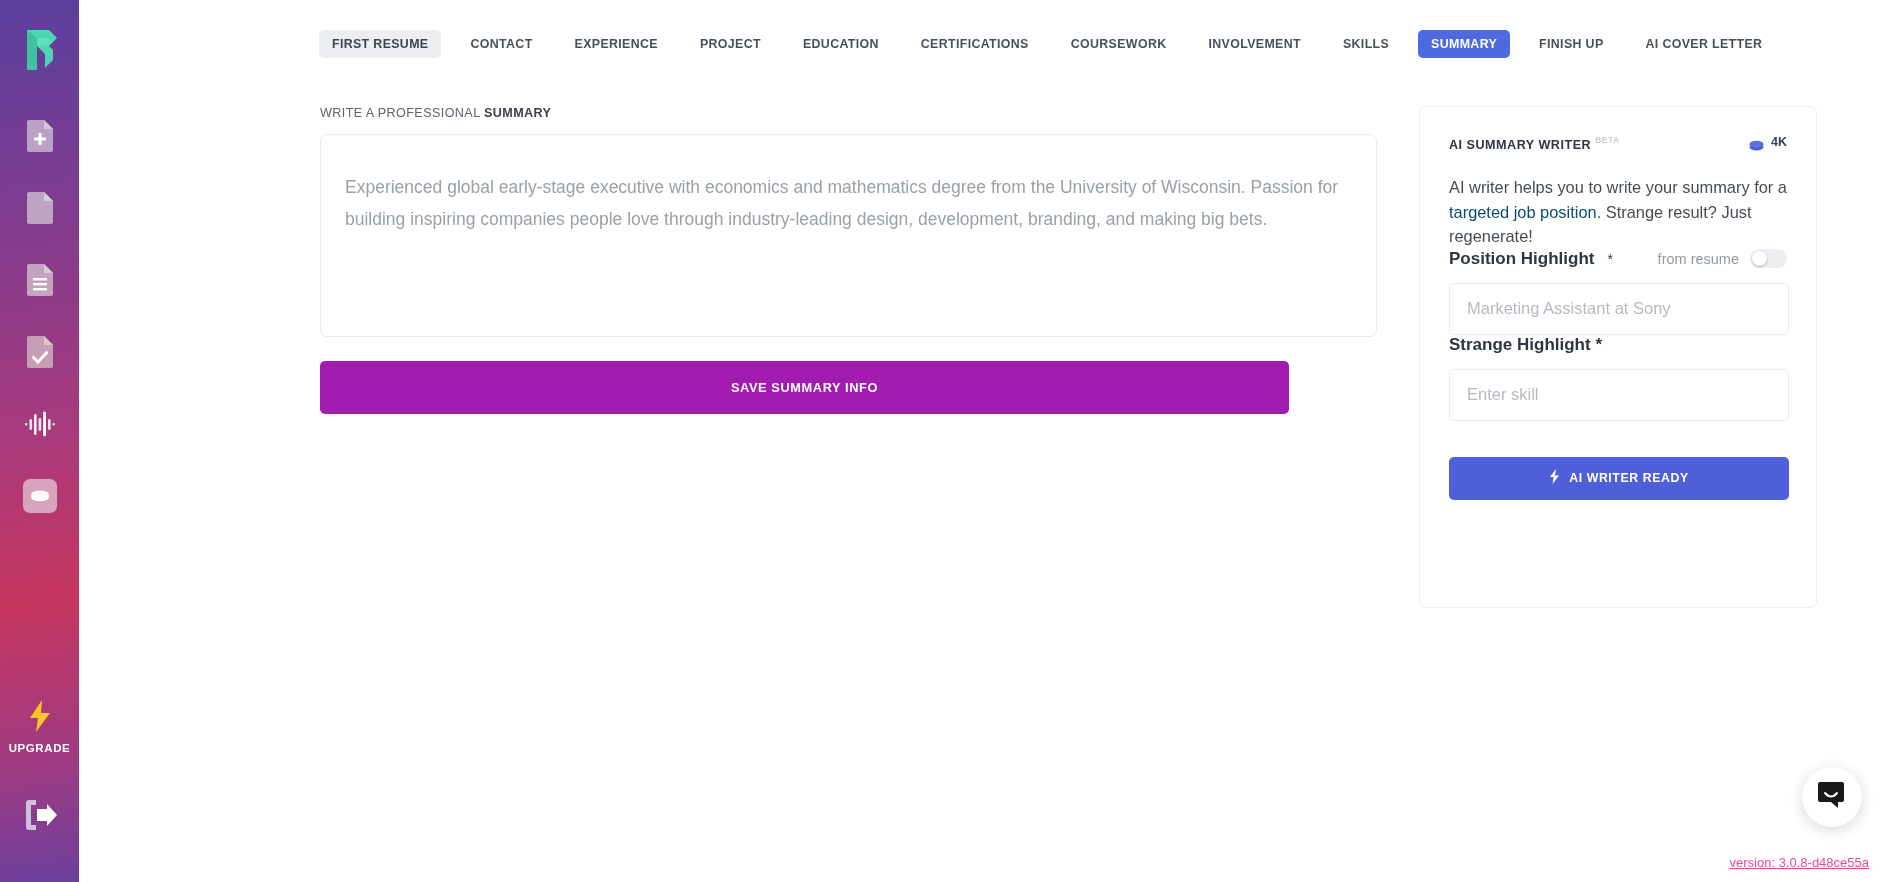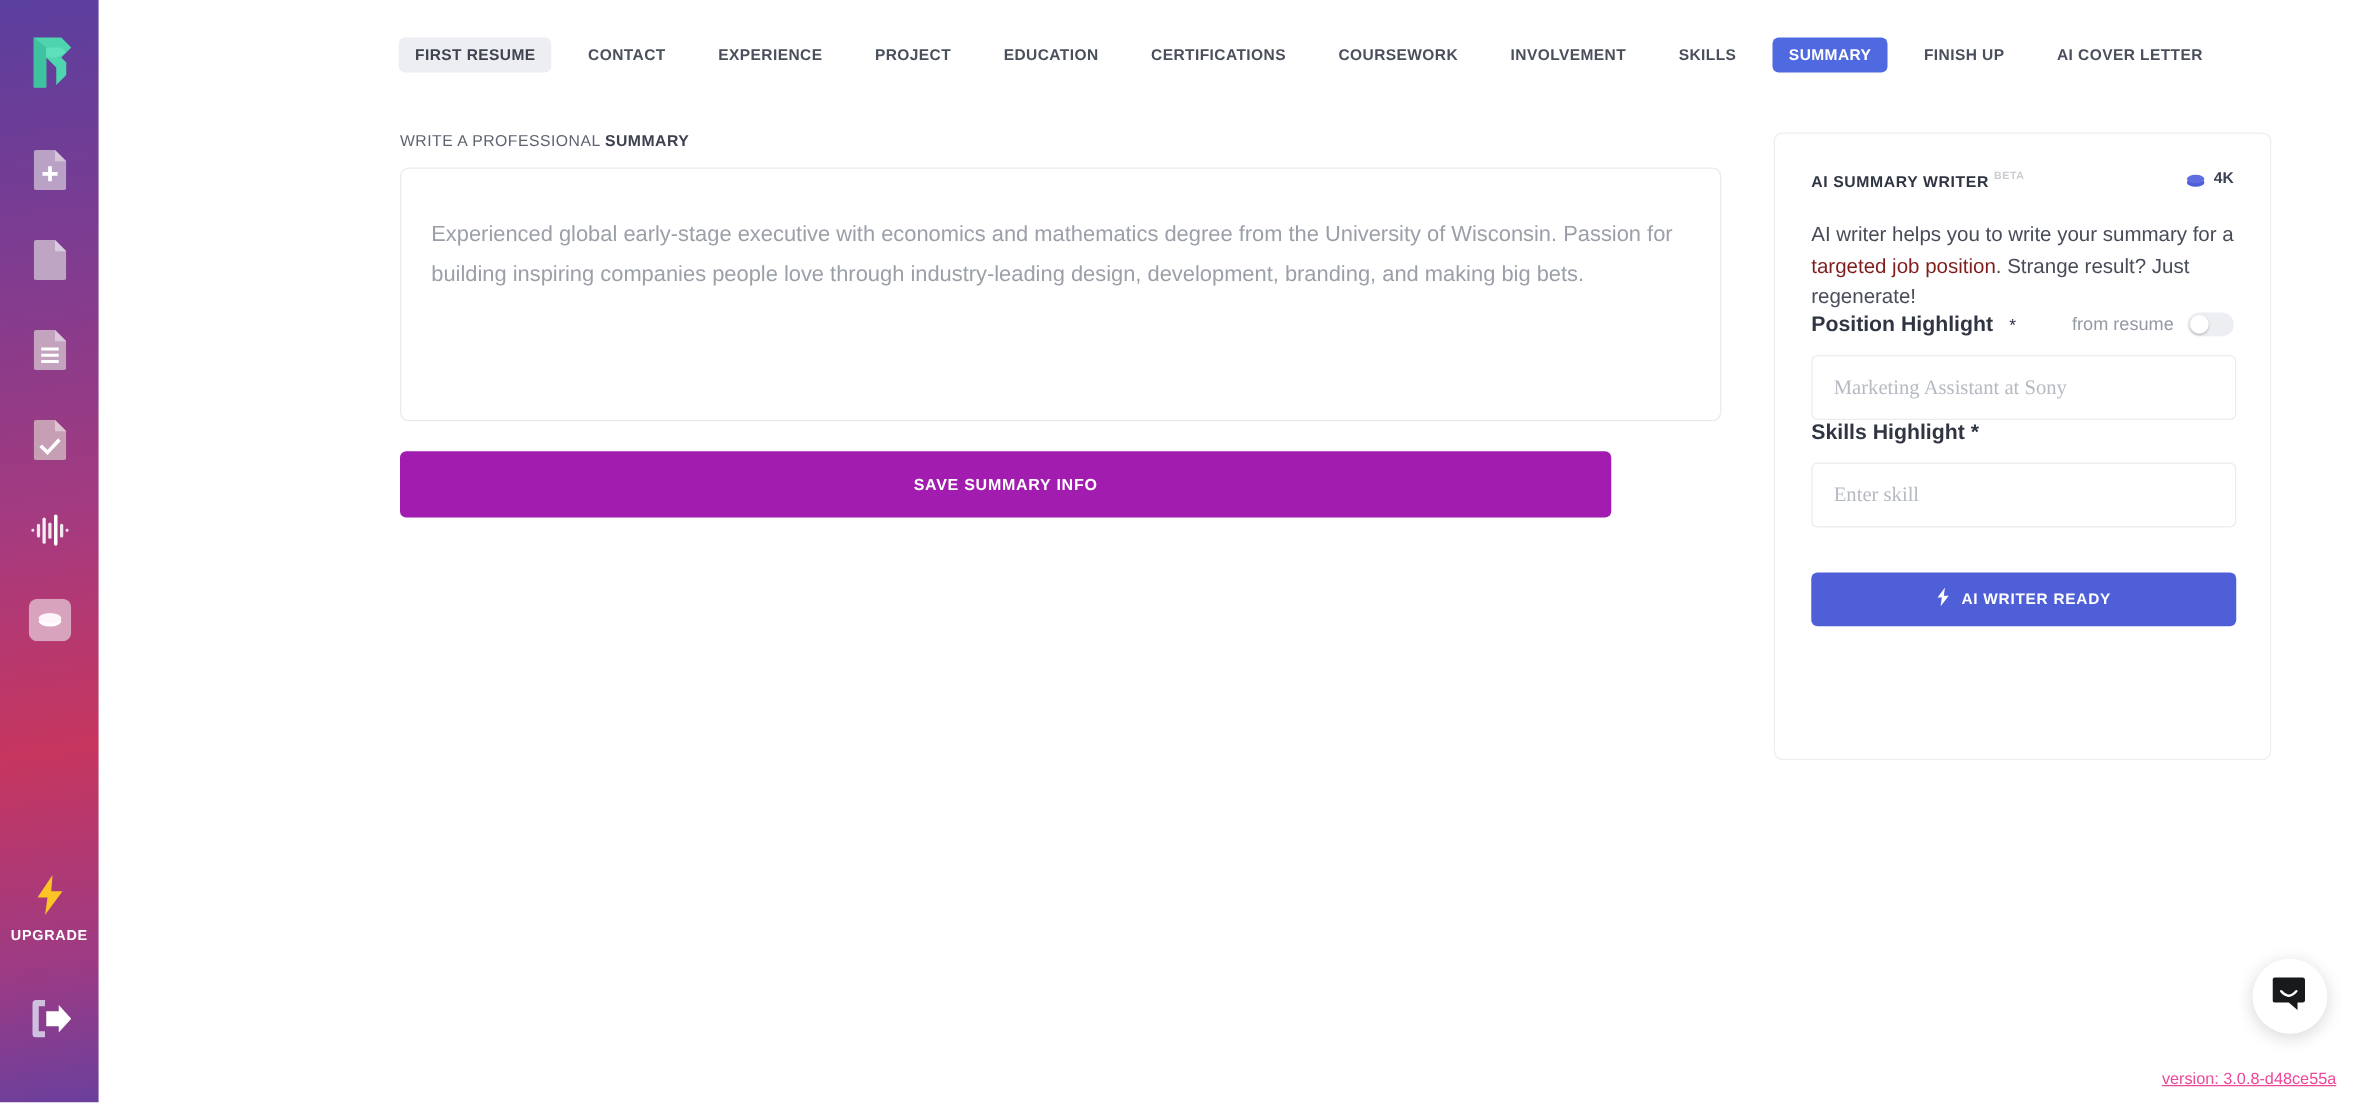--- a/index.html
+++ b/index.html
@@ -95,21 +95,21 @@
     font-size: 8.5px; font-weight: 700; color: #c9ccd2;
     letter-spacing: .5px; vertical-align: super; margin-left: 4px;
   }
   .credits { display: flex; align-items: center; gap: 7px; }
   .coin { width: 15px; height: 11px; }
   .credits-count { font-size: 12.5px; font-weight: 700; color: #3b4150; }
 
   .ai-desc {
     margin-top: 22px; font-size: 16.4px; line-height: 24.5px; color: #474c58;
   }
-  .ai-desc a { color: #7f1d1d; text-decoration: none; cursor: pointer; }
+  .ai-desc a { color: #0c4a6e; text-decoration: none; cursor: pointer; }
 
   .field-row {
     display: flex; align-items: center;
   }
   .field-label { font-size: 17px; font-weight: 700; color: #2f3542; }
   .req { font-size: 14px; color: #2f3542; margin-left: 13px; }
   .from-resume {
     margin-left: auto; display: flex; align-items: center; gap: 11px;
   }
   .from-resume-label { font-size: 14.5px; color: #9499a3; }
@@ -120,21 +120,21 @@
   .toggle .knob {
     position: absolute; top: 2px; left: 2px;
     width: 15px; height: 15px; border-radius: 50%;
     background: #ffffff; box-shadow: 0 1px 2px rgba(0,0,0,.25);
   }
   .text-input {
     margin-top: 14px; width: 340px; height: 52px;
     border: 1px solid #eaecef; border-radius: 5px;
     background: #fff; padding: 0 17px;
     font-size: 16.5px; color: #2f3542;
-    font-family: Liberation Serif, serif;
+    font-family: Liberation Sans, sans-serif;
     outline: none;
   }
   .text-input::placeholder { color: #b6bac2; }
 
   .ai-btn {
     margin-top: 36px; width: 340px; height: 43px;
     background: #4f5fd8; border: none; border-radius: 5px;
     color: #fff; font-size: 12.3px; font-weight: 700; letter-spacing: .6px;
     text-transform: uppercase; cursor: pointer;
     display: flex; align-items: center; justify-content: center; gap: 9px;
@@ -304,21 +304,21 @@
           <div class="from-resume">
             <span class="from-resume-label">from resume</span>
             <div class="toggle">
               <div class="knob"></div>
             </div>
           </div>
         </div>
         <input class="text-input" type="text" placeholder="Marketing Assistant at Sony" style="">
 
         <div class="field-row">
-          <span class="field-label">Skills Highlight *</span>
+          <span class="field-label">Strange Highlight *</span>
         </div>
         <input class="text-input" type="text" placeholder="Enter skill" style="">
 
         <button class="ai-btn">
           <span>
             <svg width="11" height="15" viewBox="0 0 11 15">
               <path d="M7 0 L1 8 L4.5 8 L3.5 15 L10 6.5 L6 6.5 Z" fill="#ffffff"></path>
             </svg>
           </span>
           <span>AI WRITER READY</span>

